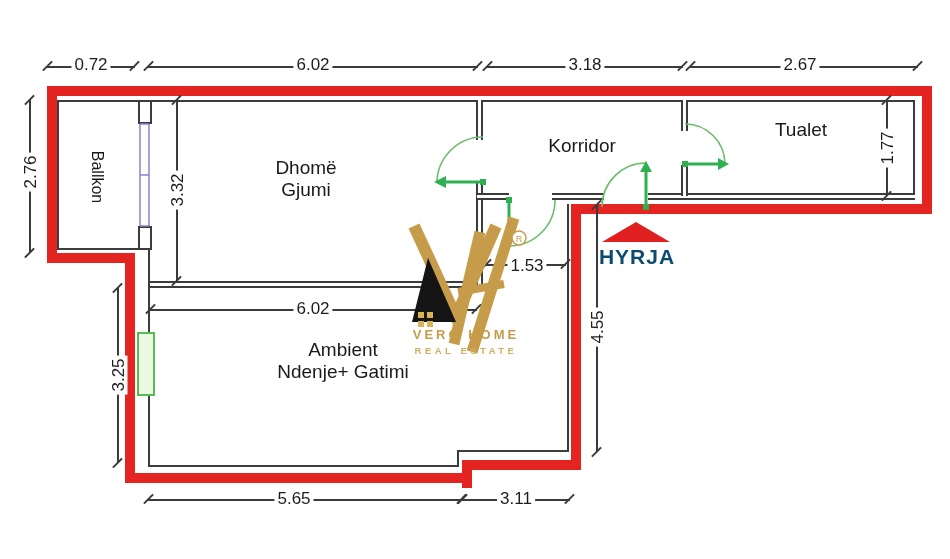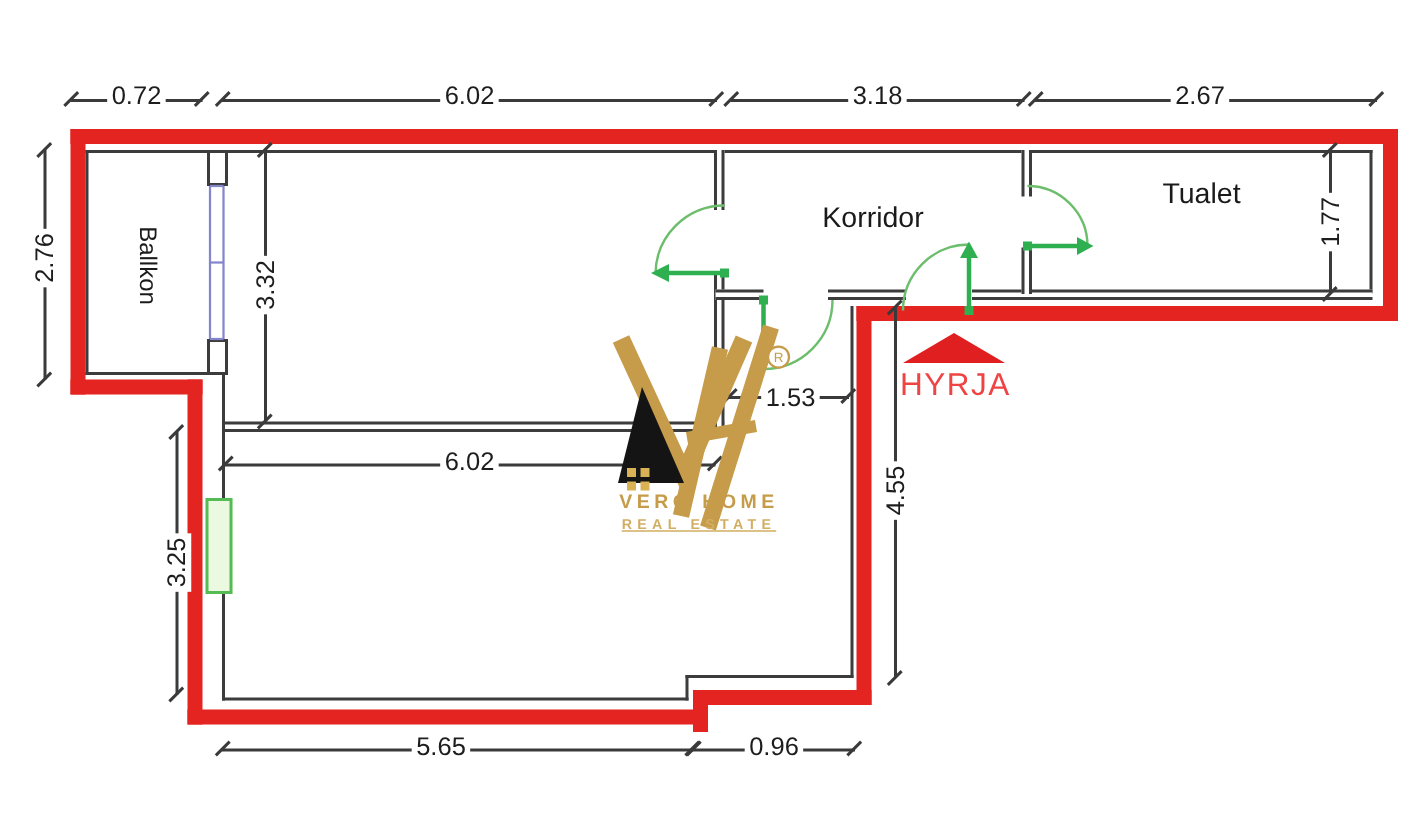--- a/index.html
+++ b/index.html
@@ -25,32 +25,32 @@
   .dl-v::after{bottom:-1px;}
   
   .dlab{position:absolute;transform:translate(-50%,-50%);background:#fff;padding:0 3px;
         color:#1d1d1d;font-size:17px;line-height:19px;white-space:nowrap;z-index:6;}
   .dlab.rot{transform:translate(-50%,-50%) rotate(-90deg);}
   
   .rlab{position:absolute;transform:translate(-50%,-50%);color:#1a1a1a;font-size:19px;line-height:22px;
         text-align:center;white-space:nowrap;z-index:6;}
   .rlab.rot{transform:translate(-50%,-50%) rotate(90deg);}
   
-  .hyrja{position:absolute;transform:translate(-50%,-50%);color:#ef4444;font-weight:normal;
+  .hyrja{position:absolute;transform:translate(-50%,-50%);color:#0c4a6e;font-weight:bold;
          font-size:21px;letter-spacing:1px;z-index:7;}
   .hyrja-arrow{position:absolute;width:0;height:0;border-left:34px solid transparent;
          border-right:34px solid transparent;border-bottom:20px solid #e02020;z-index:7;}
   
   .window-green{position:absolute;background:#eaf9e0;border:2px solid #55bb55;box-sizing:border-box;z-index:4;}
   
   #doors-svg,#logo-svg{position:absolute;z-index:5;}
   #logo-svg{z-index:8;}
   .brand{position:absolute;transform:translate(-50%,-50%);color:#c69c4a;font-weight:bold;
          font-size:13px;letter-spacing:3px;white-space:nowrap;z-index:8;}
-  .brand.sub{font-size:9.5px;letter-spacing:3.5px;color:#d2ae62;text-decoration:underline;}
+  .brand.sub{font-size:9.5px;letter-spacing:3.5px;color:#d2ae62;}
 </style>
 </head>
 <body>
 
 <div id="canvas">
 
   <div class="rw" style="left:47px;top:86px;width:885px;height:10px"></div>
   <div class="rw" style="left:922px;top:86px;width:10px;height:128px"></div>
   <div class="rw" style="left:571px;top:204px;width:361px;height:10px"></div>
   <div class="rw" style="left:571px;top:204px;width:10px;height:266px"></div>
@@ -143,25 +143,33 @@
   <div class="dl-h" style="left:486px;top:264px;width:80px"></div>
   <span class="dlab" style="left:527px;top:265px">1.53</span>
   <div class="dl-h" style="left:150px;top:309px;width:327px"></div>
   <span class="dlab" style="left:313px;top:308px">6.02</span>
   <div class="dl-v" style="left:596px;top:205px;height:247px"></div>
   <span class="dlab rot" style="left:597px;top:327px">4.55</span>
 
   <div class="dl-h" style="left:148px;top:499px;width:314px"></div>
   <span class="dlab" style="left:294px;top:498px">5.65</span>
   <div class="dl-h" style="left:462px;top:499px;width:108px"></div>
-  <span class="dlab" style="left:516px;top:498px">0.96</span>
+  <span class="dlab" style="left:516px;top:498px">3.11</span>
 
   <span class="rlab rot" style="left:97px;top:177px;font-size:16px">Ballkon</span>
+  <div class="rlab" style="left:306px;top:179px">
+    <div>Dhomë</div>
+    <div>Gjumi</div>
+  </div>
   <span class="rlab" style="left:582px;top:146px">Korridor</span>
   <span class="rlab" style="left:801px;top:130px">Tualet</span>
+  <div class="rlab" style="left:343px;top:361px">
+    <div>Ambient</div>
+    <div>Ndenje+ Gatimi</div>
+  </div>
 
   <div class="hyrja-arrow" style="left:602px;top:222px"></div>
   <span class="hyrja" style="left:637px;top:257px">HYRJA</span>
 
   <svg id="logo-svg" width="135" height="150" viewBox="0 0 135 150" style="left:398px;top:212px">
     <g>
       <path d="M16,14 L58,105 L98,14" fill="none" stroke="#c69c4a" stroke-width="12"></path>
       <line x1="82" y1="20" x2="56" y2="132" stroke="#c69c4a" stroke-width="11"></line>
       <line x1="116" y1="6" x2="74" y2="140" stroke="#c69c4a" stroke-width="11"></line>
       <line x1="60" y1="80" x2="106" y2="72" stroke="#c69c4a" stroke-width="8"></line>

